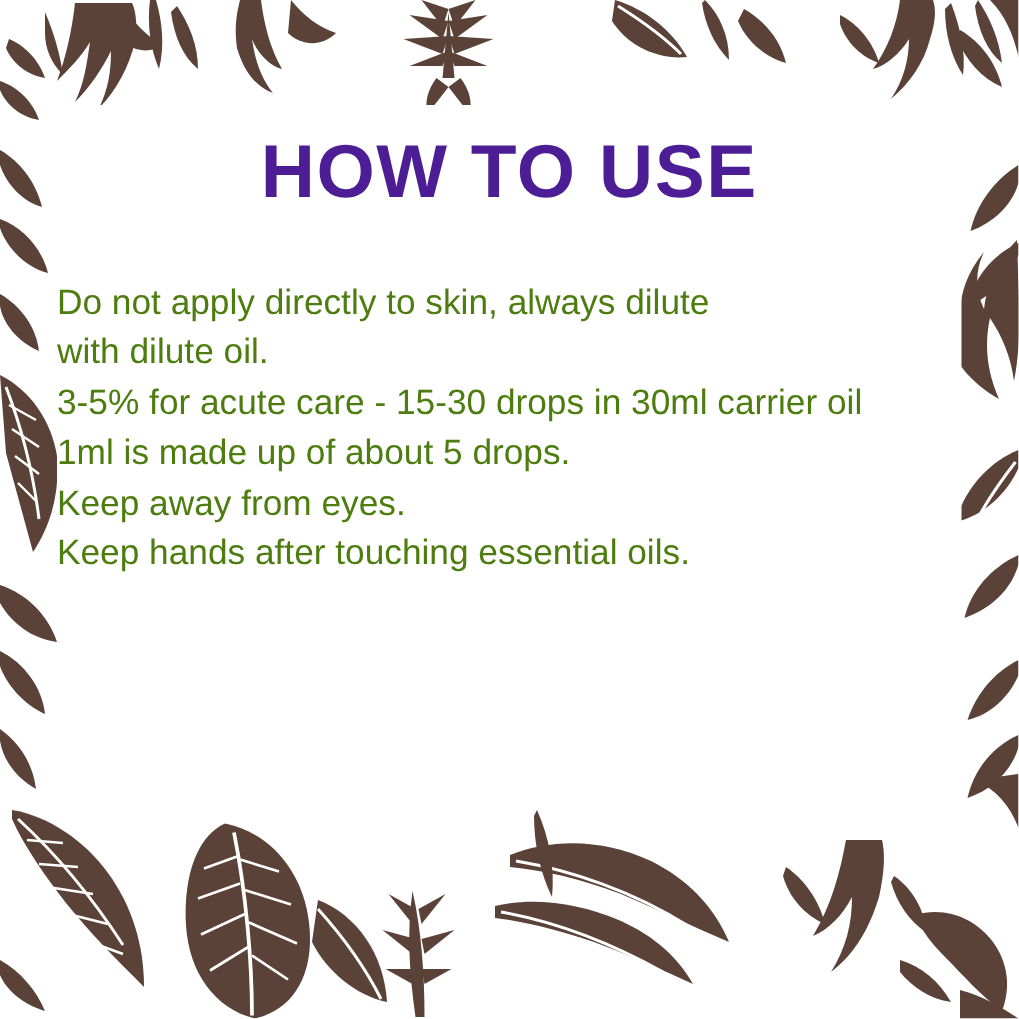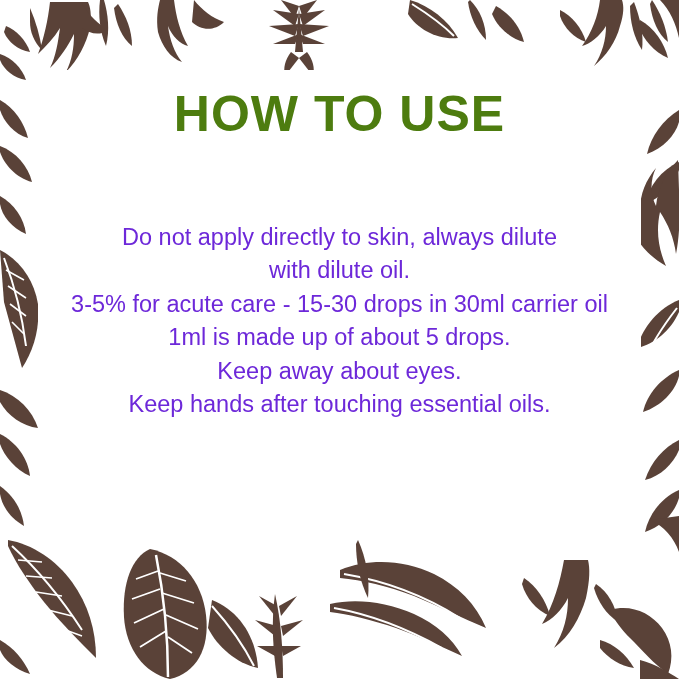--- a/index.html
+++ b/index.html
@@ -47,30 +47,29 @@
     flex-direction: column;
     align-items: center;
   }
 
   .title {
     margin: 18px 0 0 0;
     font-size: 50px;
     line-height: 1.05;
     font-weight: bold;
     letter-spacing: 1px;
-    color: #4d7c0f;
+    color: #4c1d95;
     text-align: center;
     font-family: "Liberation Sans", sans-serif;
   }
 
   .body-text {
-    margin-top: 80px;
+    margin-top: 44px;
     width: 100%;
-    text-align: center;
-    color: #6d28d9;
+    color: #4d7c0f;
     font-size: 23.5px;
     line-height: 1.43;
     font-family: "Liberation Sans", sans-serif;
   }
   .body-text .line {
     display: block;
     white-space: nowrap;
   }
 </style>
 </head>
@@ -216,18 +215,18 @@
   </div>
 
   <div class="content-panel">
     <h1 class="title">HOW TO USE</h1>
 
     <div class="body-text">
       <span class="line">Do not apply directly to skin, always dilute</span>
       <span class="line">with dilute oil.</span>
       <span class="line">3-5% for acute care - 15-30 drops in 30ml carrier oil</span>
       <span class="line">1ml is made up of about 5 drops.</span>
-      <span class="line">Keep away about eyes.</span>
+      <span class="line">Keep away from eyes.</span>
       <span class="line">Keep hands after touching essential oils.</span>
     </div>
   </div>
 
 </div>
 
 </body></html>

